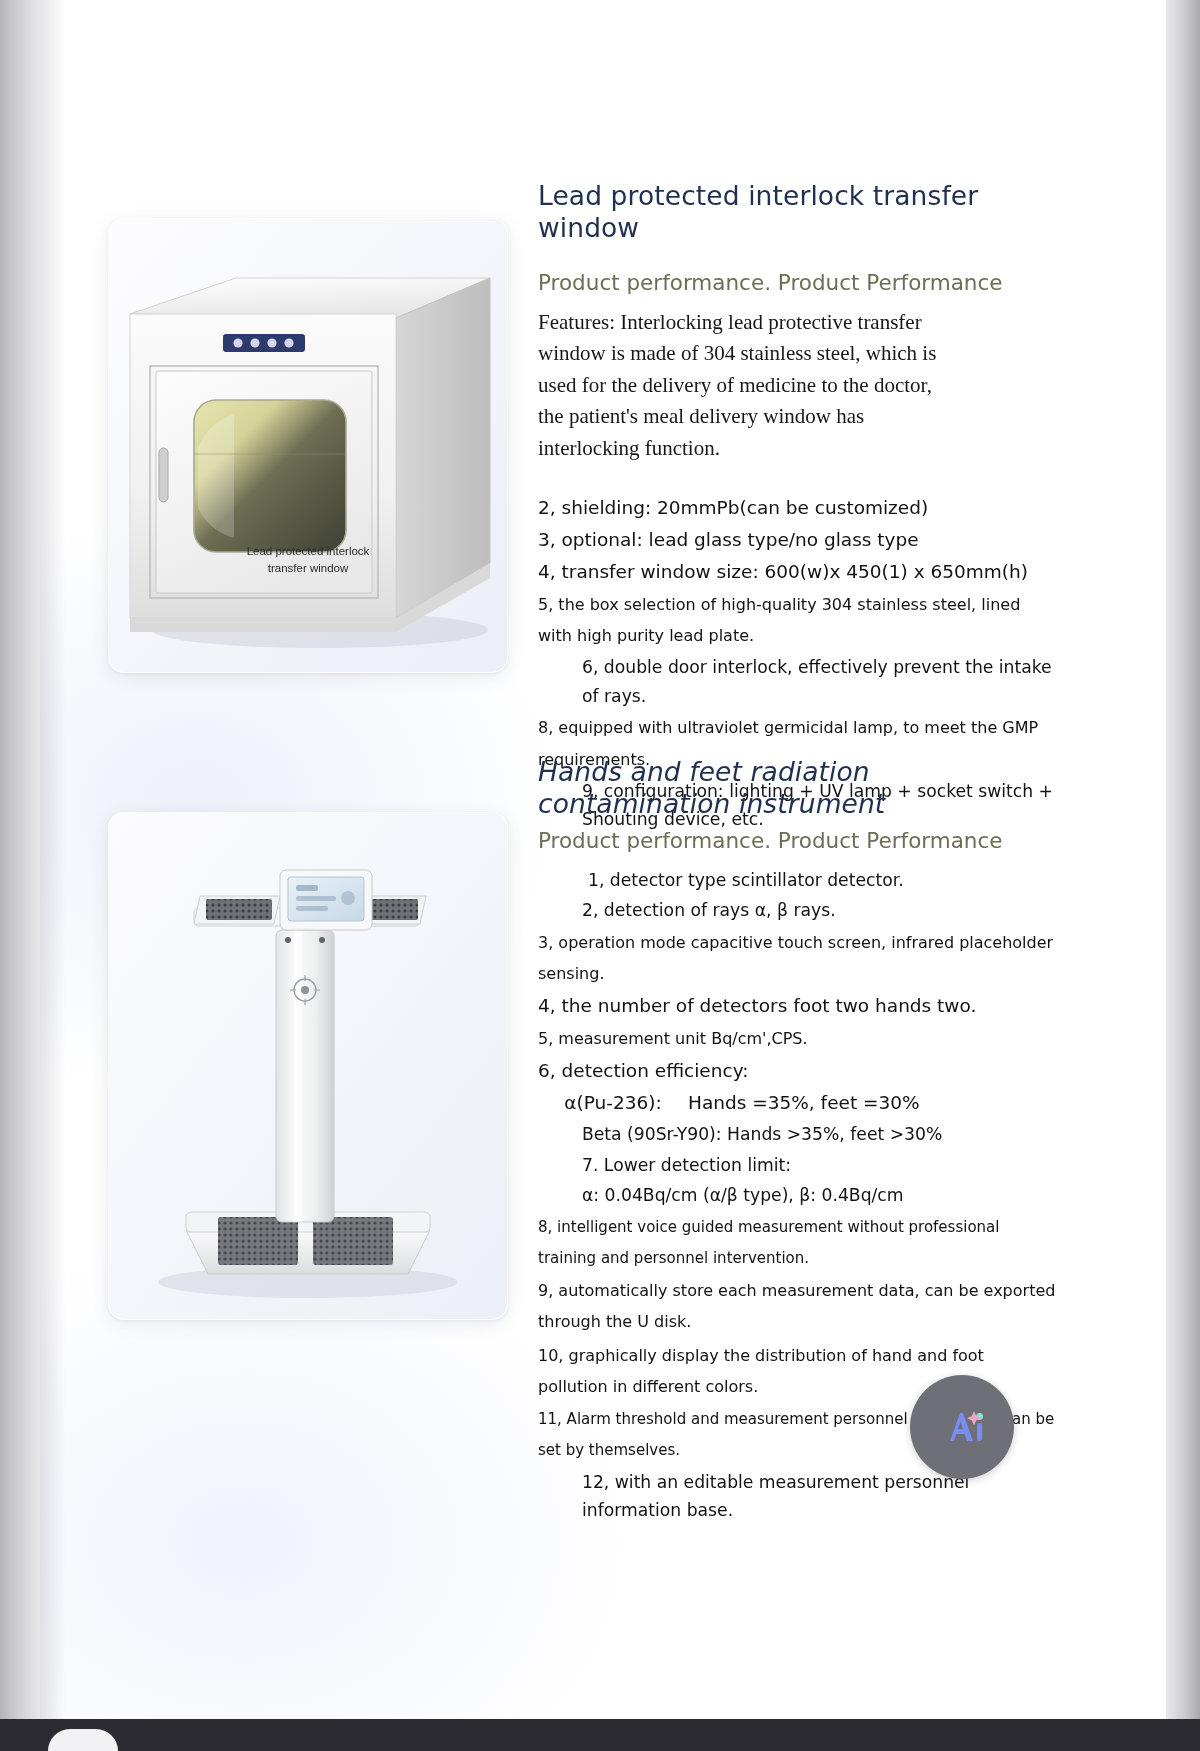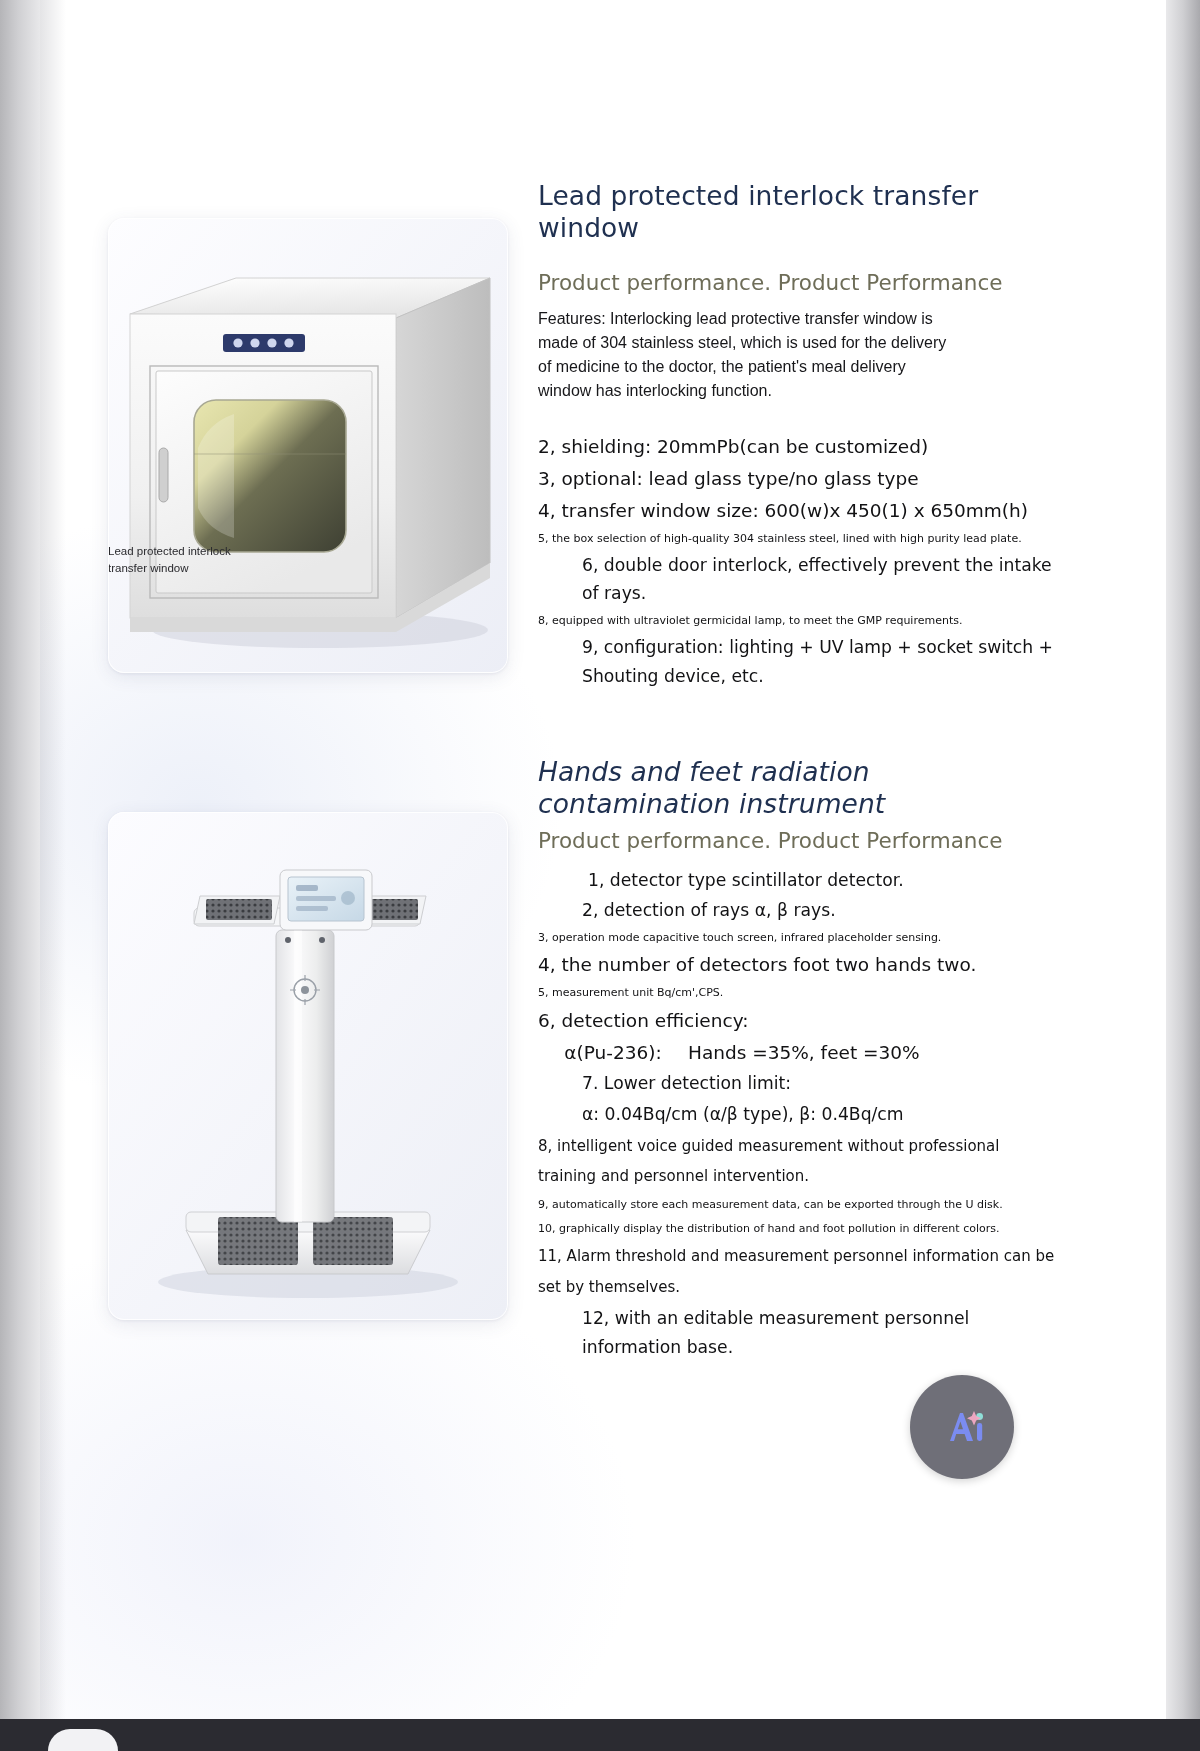--- a/index.html
+++ b/index.html
@@ -63,53 +63,54 @@
     border-radius:16px;
     box-shadow: inset 0 0 0 1px rgba(255,255,255,0.9);
     pointer-events:none;
   }
 
   .caption-box {
     position: absolute;
     font-size: 11.5px;
     line-height: 1.45;
     color: #2a2a2e;
+    text-align: center;
     font-family: "Liberation Sans", sans-serif;
   }
 
   h1.title {
     font-size: 26.5px;
     font-weight: 400;
     color: #1f3050;
     letter-spacing: 0.1px;
     line-height: 1.22;
     font-family: "DejaVu Sans", sans-serif;
   }
   h2.subtitle {
     font-size: 21.5px;
     font-weight: 400;
     color: #6e6d58;
     line-height: 1.3;
     font-family: "DejaVu Sans", sans-serif;
   }
   .intro {
-    font-size: 16px;
+    font-size: 21px;
     line-height: 1.5;
     color: #17171a;
-    font-family: Liberation Sans, sans-serif;
+    font-family: Liberation Serif, serif;
   }
   ul.specs { list-style: none; }
   ul.specs li {
     color: #121214;
     font-family: "DejaVu Sans", sans-serif;
     padding: 1px 0;
   }
   li.sz-lg  { font-size: 18.5px; line-height: 1.62; }
   li.sz-md  { font-size: 17.2px; line-height: 1.66; margin-left: 44px; }
-  li.sz-sm  { font-size: 11px; line-height: 1.95; }
+  li.sz-sm  { font-size: 16px; line-height: 1.95; }
   li.sz-xs  { font-size: 15px; line-height: 2.05; }
   li.indent { padding-left: 40px; }
   li.indent2 { padding-left: 32px; }
   .efficiency-row { display: flex; }
   .efficiency-row .lbl { min-width: 150px; text-align: center; }
   .ai-badge {
     position: absolute;
     width: 104px; height: 104px;
     border-radius: 50%;
     background: #6f6f78;
@@ -290,20 +291,21 @@
       <li class="sz-sm">3, operation mode capacitive touch screen, infrared placeholder sensing.</li>
       <li class="sz-lg">4, the number of detectors foot two hands two.</li>
       <li class="sz-sm">5, measurement unit Bq/cm',CPS.</li>
       <li class="sz-lg">6, detection efficiency:</li>
       <li class="sz-lg indent">
         <span class="efficiency-row">
           <span class="lbl">α(Pu-236):</span>
           <span>Hands =35%, feet =30%</span>
         </span>
       </li>
+      <li class="sz-md indent2">Beta (90Sr-Y90): Hands &gt;35%, feet &gt;30%</li>
       <li class="sz-md">7. Lower detection limit:</li>
       <li class="sz-md indent2">α: 0.04Bq/cm (α/β type), β: 0.4Bq/cm</li>
       <li class="sz-xs">8, intelligent voice guided measurement without professional training and personnel intervention.</li>
       <li class="sz-sm">9, automatically store each measurement data, can be exported through the U disk.</li>
       <li class="sz-sm">10, graphically display the distribution of hand and foot pollution in different colors.</li>
       <li class="sz-xs">11, Alarm threshold and measurement personnel information can be set by themselves.</li>
       <li class="sz-md">12, with an editable measurement personnel information base.</li>
     </ul>
   </div>
 

